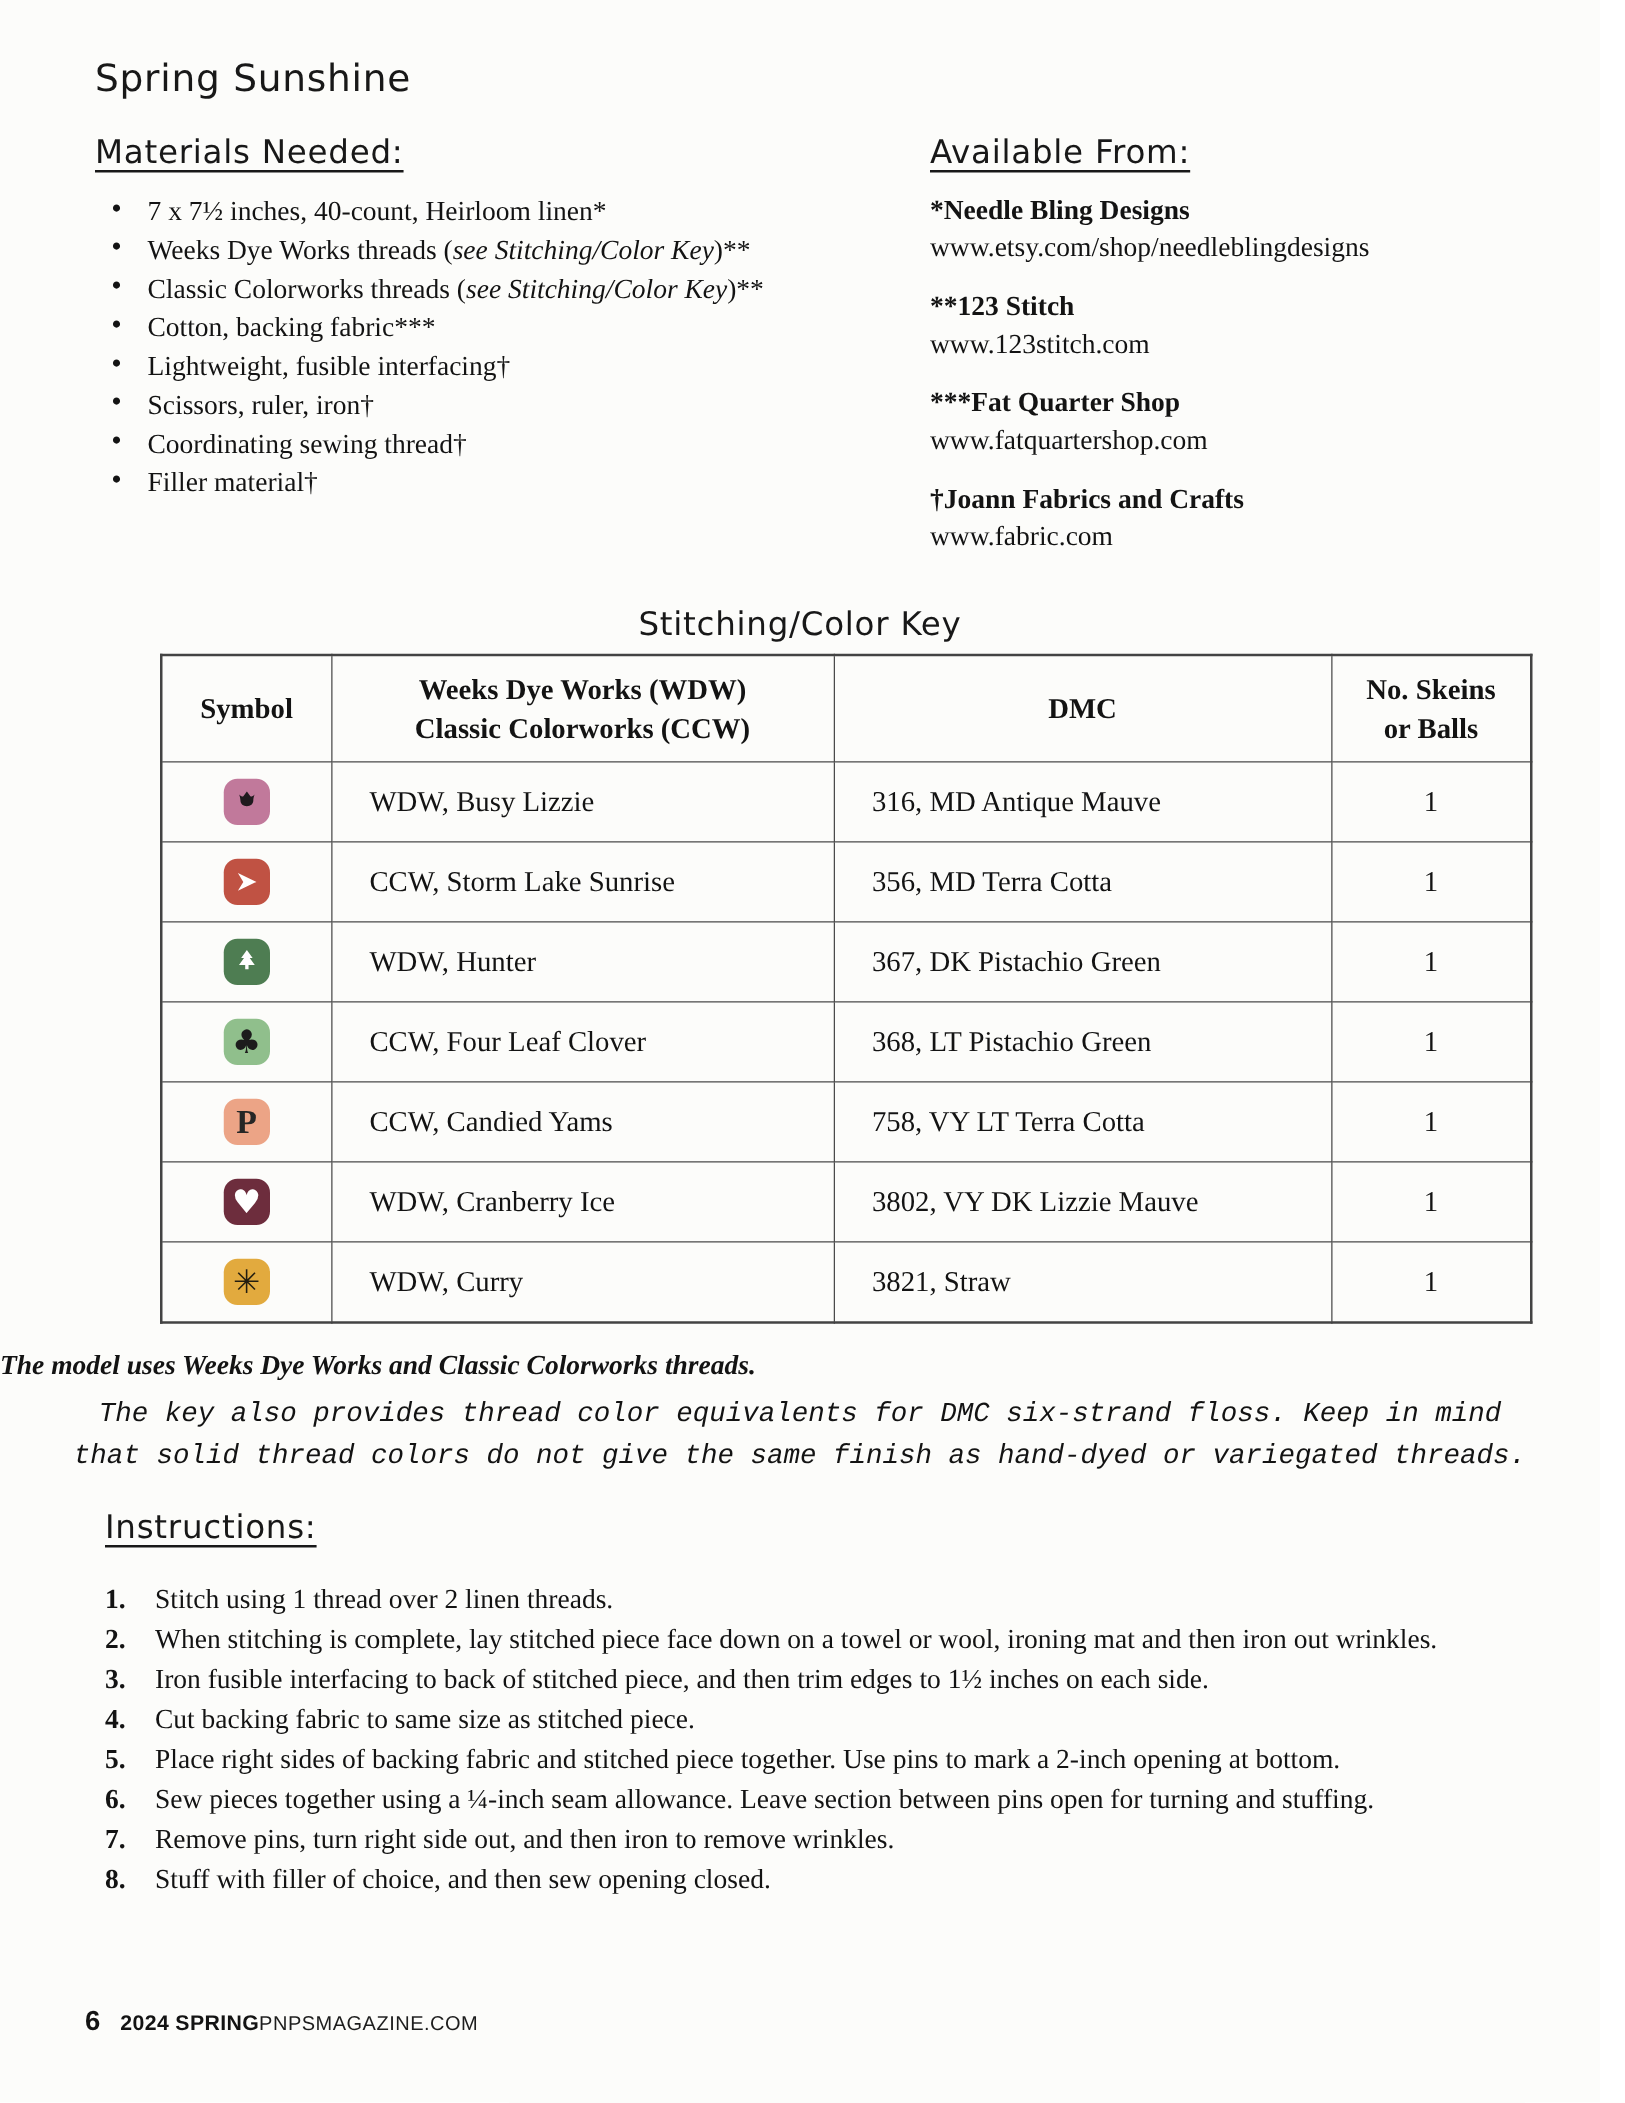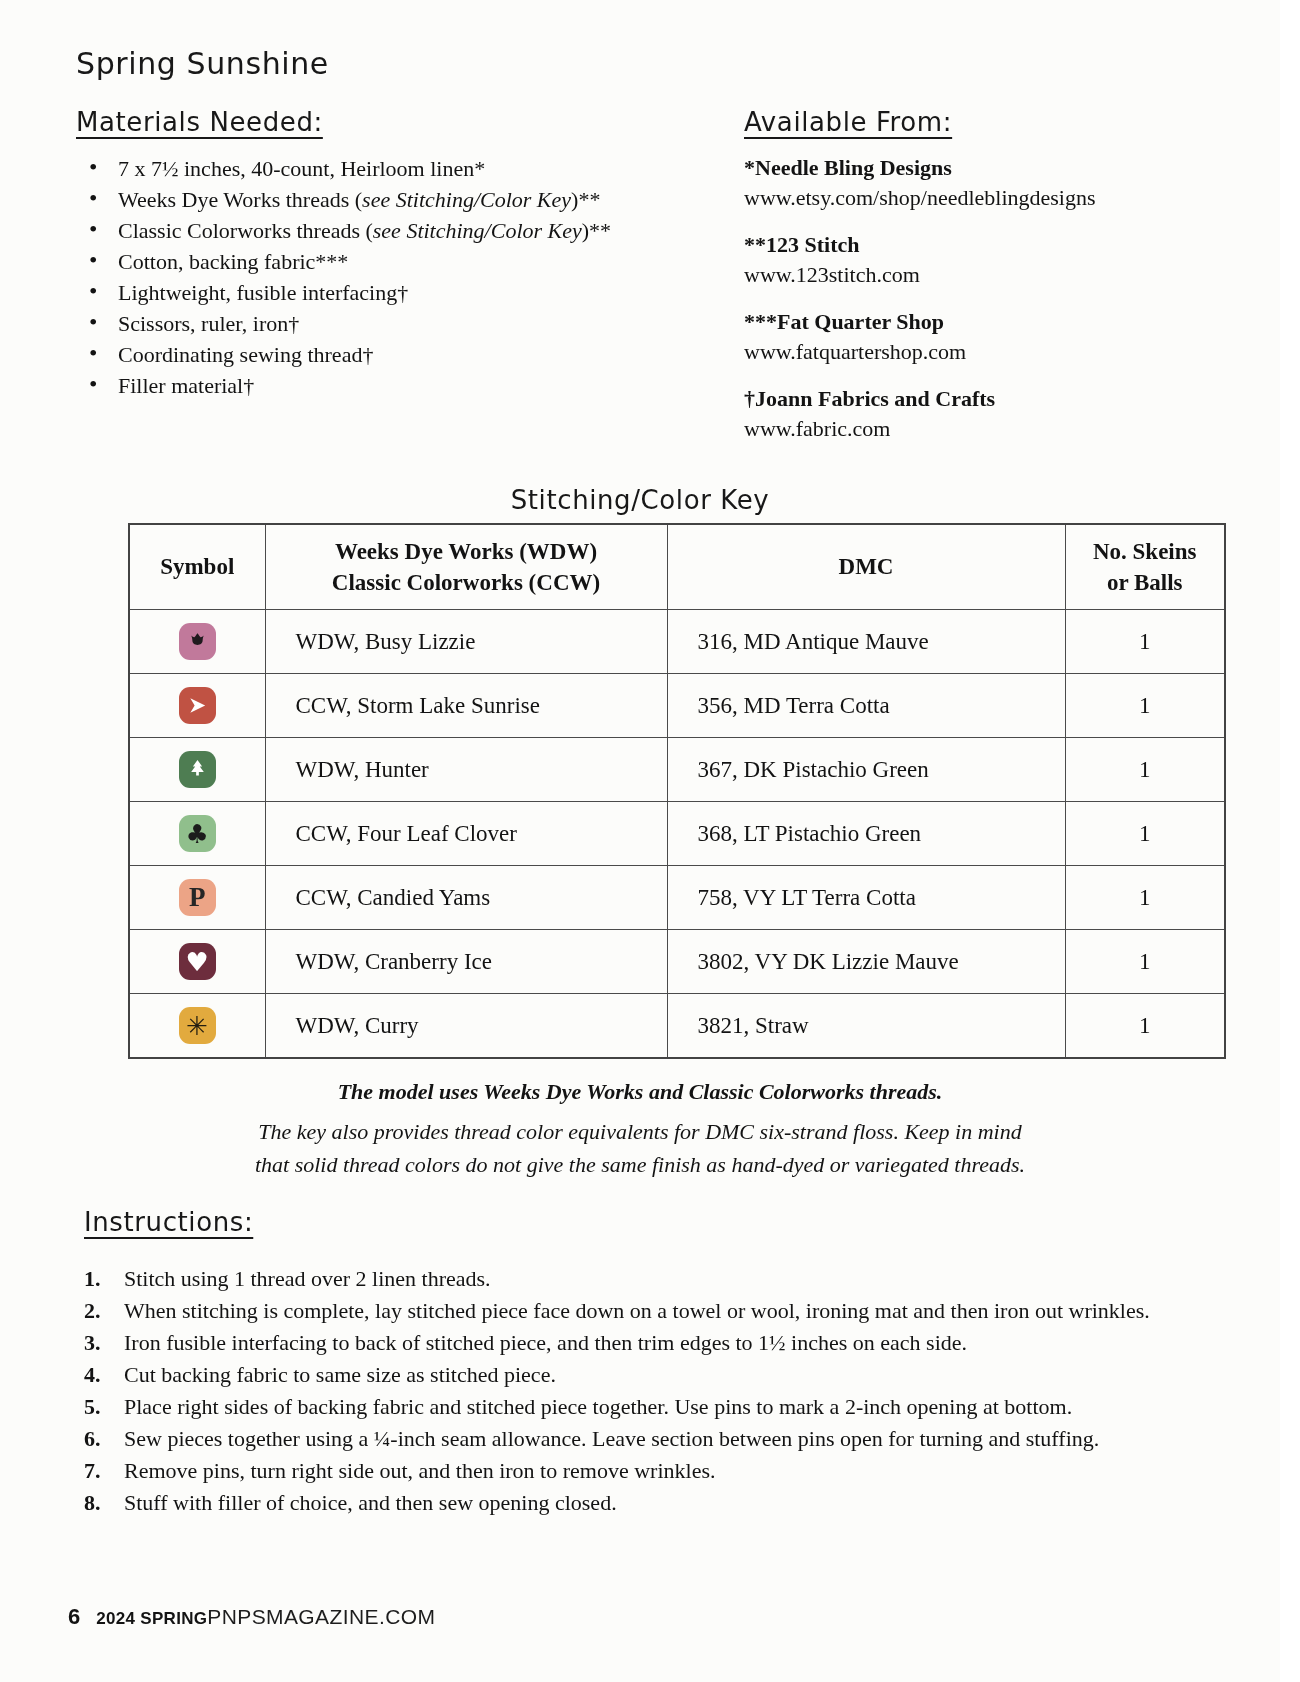--- a/index.html
+++ b/index.html
@@ -36,33 +36,33 @@
   .c-num { text-align:center; }
   .c-sym { text-align:center; }
   .hdr-line { display:block; }
 
   .sym { display:inline-flex; width:37px; height:37px; border-radius:11px; align-items:center; justify-content:center;
          font-family:"DejaVu Sans",sans-serif; vertical-align:middle; }
   .sym .glyph { font-size:26px; line-height:1; }
   .sym.serif .glyph { font-family:"Liberation Serif",serif; font-weight:700; font-size:27px; }
   .sym svg { width:23px; height:23px; display:block; }
 
-  .note-bold { text-align:center; margin:20px 0 0 0; font-style:italic; font-weight:700; font-size:22px; }
+  .note-bold { text-align:left; margin:20px 0 0 0; font-style:italic; font-weight:700; font-size:22px; }
   .note-italic { text-align:center; margin:10px auto 0 auto; font-style:italic; font-size:22px; line-height:33px; }
-  .note-line { display:block; }
+  .note-line { display:block;font-family:Liberation Mono, monospace; }
 
   .instructions-wrap { margin:26px 0 0 84px; }
   .instructions-list { list-style:none; margin:12px 0 0 0; padding:0; width:1155px; font-size:22px; line-height:32px; }
   .instructions-list li { position:relative; padding-left:40px; }
   .instructions-list .num { position:absolute; left:0; font-weight:700; }
 
   .footer { position:absolute; left:68px; top:1604px; font-family:"Liberation Sans","DejaVu Sans",sans-serif; }
   .footer .pg { font-weight:700; font-size:22px; margin-right:16px; }
   .footer .issue { font-weight:700; font-size:17px; letter-spacing:0.3px; }
-  .footer .site { font-size:21px; letter-spacing:0.4px; color:#1d1d1d; }
+  .footer .site { font-size:16px; letter-spacing:0.4px; color:#1d1d1d; }
 </style>
 </head>
 <body>
 
 <div class="page">
 
   <h1 class="title hand">Spring Sunshine</h1>
 
   <div class="two-col">
     <div class="col-left">

